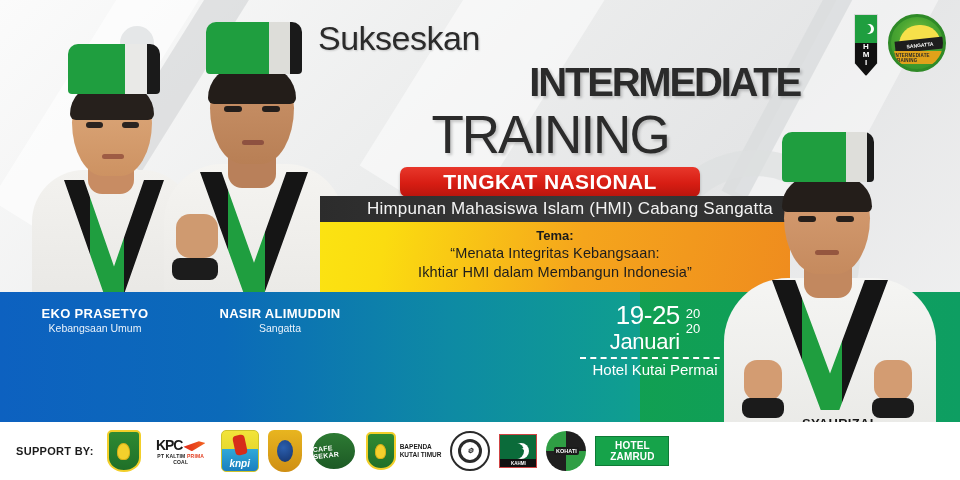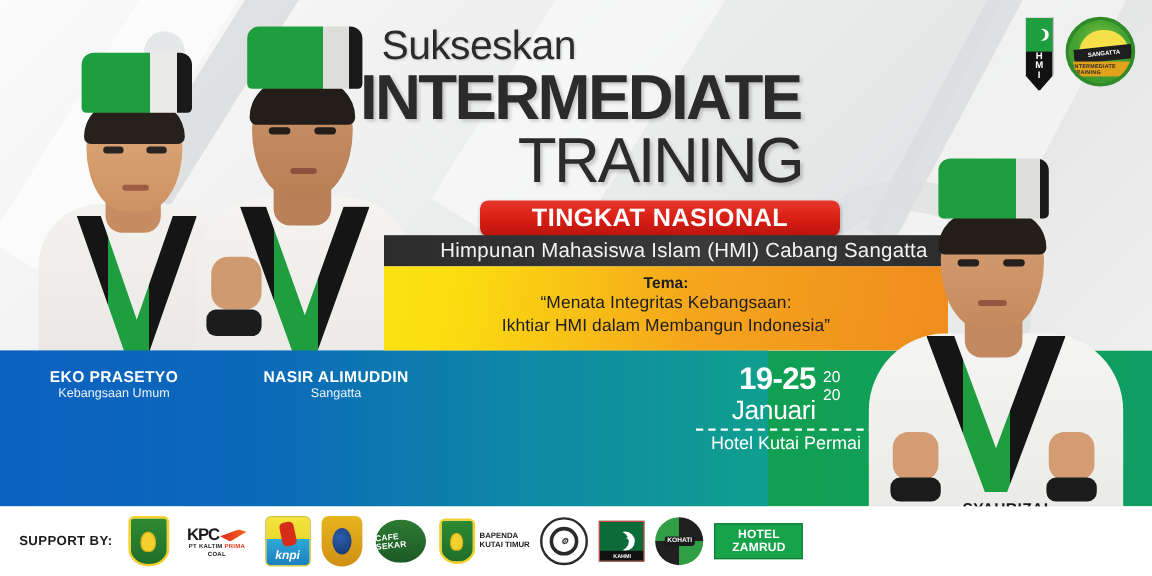--- a/index.html
+++ b/index.html
@@ -81,22 +81,22 @@
   
   .title-block {
     position:absolute; left:300px; top:20px; width:500px;
   }
   .t-sukseskan {
     font-size:34px; color:#2b2b2b; letter-spacing:-.5px;
     line-height:36px; padding-left:18px;
     text-shadow:1px 1px 2px rgba(0,0,0,.18);
   }
   .t-intermediate {
-    font-size:53px; font-weight:bold; color:#2b2b2b;
-    letter-spacing:-2.2px; line-height:52px; text-align:left;
+    font-size:40px; font-weight:bold; color:#2b2b2b;
+    letter-spacing:-2.2px; line-height:52px; text-align:right;
     text-shadow:2px 2px 3px rgba(0,0,0,.2);
   }
   .t-training {
     font-size:53px; font-weight:normal; color:#2b2b2b;
     letter-spacing:-2px; line-height:53px; text-align:center;
     text-shadow:2px 2px 3px rgba(0,0,0,.2);
   }
   .badge-nasional {
     margin:6px auto 0; width:300px; height:30px;
     background:linear-gradient(180deg,#e8372b 0%,#d71d13 55%,#b8150d 100%);
@@ -108,21 +108,21 @@
     color:#ffffff; font-size:21px; font-weight:bold; letter-spacing:.4px;
     white-space:nowrap;
   }
 
   
   .datebox {
     position:absolute; left:560px; top:302px; width:190px; text-align:center;
     color:#ffffff;
   }
   .date-row { display:flex; align-items:flex-start; justify-content:center; }
-  .d-num { font-size:26px; font-weight:bold; line-height:27px; letter-spacing:-.5px;}
+  .d-num { font-size:26px; font-weight:normal; line-height:27px; letter-spacing:-.5px;}
   .d-month { font-size:22px; line-height:25px; letter-spacing:-.3px;}
   .d-left { text-align:right; }
   .d-year { font-size:13px; line-height:15px; padding-left:6px; padding-top:4px;}
   .d-sep {
     margin:3px auto 2px; width:150px; height:0;
     border-top:2px dashed #ffffff;
   }
   .d-venue { font-size:15px; line-height:18px; }
 
   

